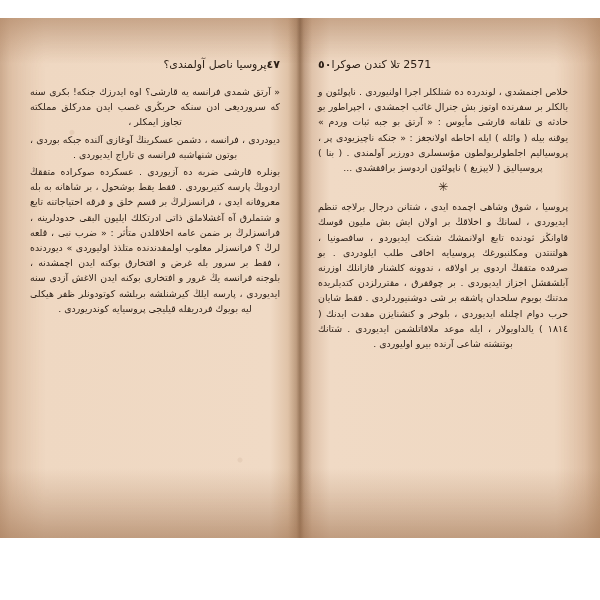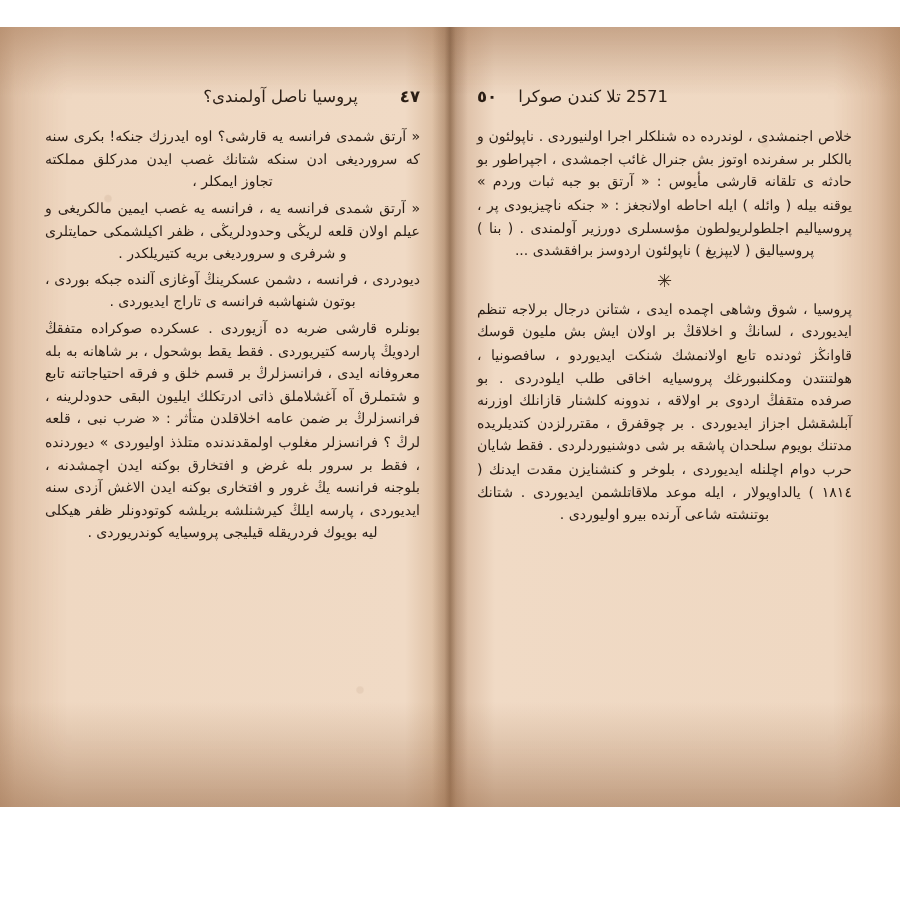--- a/index.html
+++ b/index.html
@@ -94,22 +94,22 @@
   .folio {
     font-size: 11px;
     font-weight: bold;
     font-family: "DejaVu Sans", sans-serif;
   }
   .runhead {
     font-size: 11px;
     font-family: "DejaVu Sans", sans-serif;
     white-space: nowrap;
   }
-  .leaf.left .head .folio { margin-left: 28px; }
-  .leaf.right .head .folio { margin-right: 14px; }
+  .leaf.left .head .folio { margin-left: 0; }
+  .leaf.right .head .folio { }
 
   .body {
     direction: rtl;
     text-align: justify;
     text-align-last: center;
     font-size: 9.4px;
     line-height: 15.2px;
     font-family: "DejaVu Sans", sans-serif;
   }
   .body p {
@@ -144,22 +144,21 @@
 
     <div class="gutter"></div>
     <div class="speckle"></div>
 
     <div class="leaf left">
       <div class="head">
         <span class="folio">٤٧</span>
         <span class="runhead">پروسیا ناصل آولمندی؟</span>
       </div>
       <div class="body">
-        <p>« آرتق شمدی فرانسه یه قارشی؟ اوه ایدرزك جنکه! بکری سنه که سروردیغی ادن سنکه شتانك غصب ایدن مدرکلق مملکته تجاوز ایمکلر ،</p>
-        <p>« آرتق شمدی فرانسه یه ، فرانسه یه غصب ایمین مالکریغی و عیلم اولان قلعه لریڭی وحدودلریڭی ، ظفر اکیلشمکی حمایتلری و شرفری و سروردیغی بریه کتیریلکدر .</p>
+        <p>« آرتق شمدی فرانسه یه قارشی؟ اوه ایدرزك جنکه! بکری سنه که سروردیغی ادن سنکه حربڭری غصب ایدن مدرکلق مملکته تجاوز ایمکلر ،</p>
         <p>دیودردی ، فرانسه ، دشمن عسکرینڭ آوغازی آلنده جبکه بوردی ، بوتون شنهاشبه فرانسه ی تاراج ایدیوردی .</p>
         <p>بونلره قارشی ضربه ده آزیوردی . عسکرده صوکراده متفقڭ اردویڭ پارسه کتیریوردی . فقط یقط بوشحول ، بر شاهانه به بله معروفانه ایدی ، فرانسزلرڭ بر قسم خلق و فرقه احتیاجاتنه تابع و شتملرق آه آغشلاملق ذاتی ادرتکلك ایلیون البقی حدودلرینه ، فرانسزلرڭ بر ضمن عامه اخلاقلدن متأثر : « ضرب نبی ، قلعه لرڭ ؟ فرانسزلر مغلوب اولمقدندنده متلذذ اولیوردی » دیوردنده ، فقط بر سرور بله غرض و افتخارق بوکنه ایدن اچمشدنه ، بلوجنه فرانسه یڭ غرور و افتخاری بوکنه ایدن الاغش آزدی سنه ایدیوردی ، پارسه ایلڭ کیرشنلشه بریلشه کوتودونلر ظفر هیکلی لیه بویوك فردریقله قیلیجی پروسیایه کوندریوردی .</p>
       </div>
     </div>
 
     <div class="leaf right">
       <div class="head">
         <span class="runhead">2571 تلا کندن صوکرا</span>
         <span class="folio">٥٠</span>
       </div>

